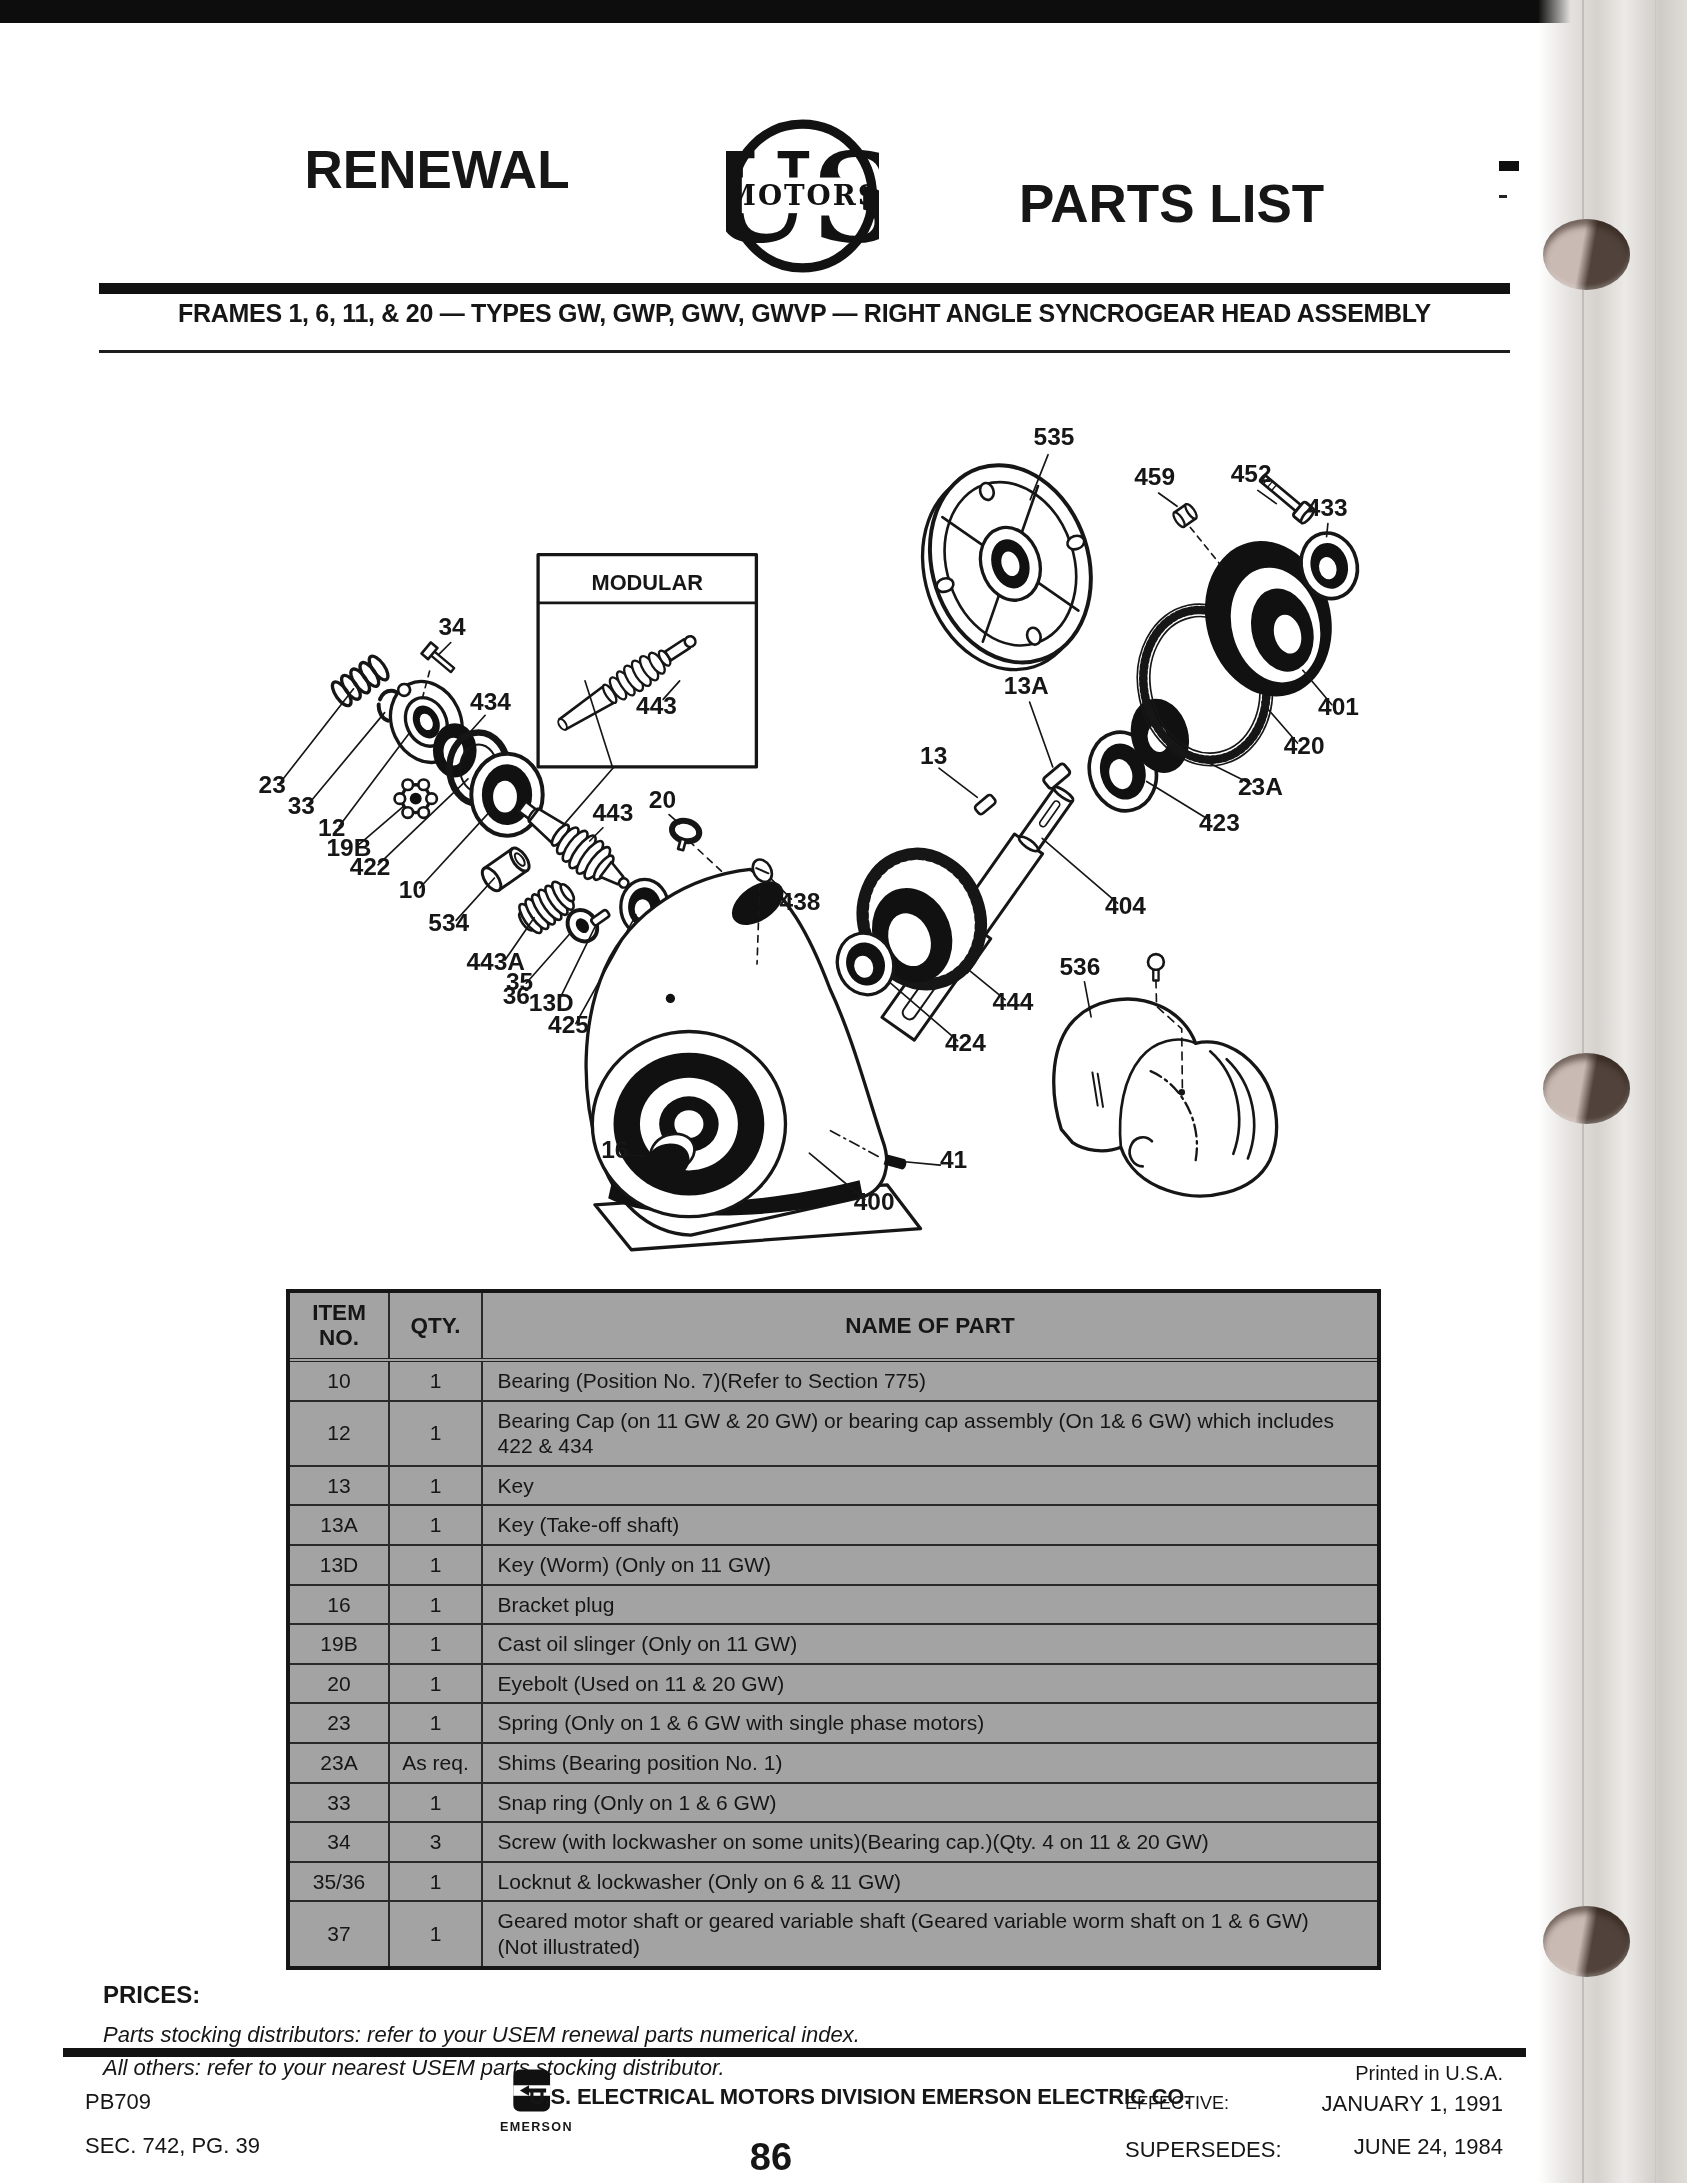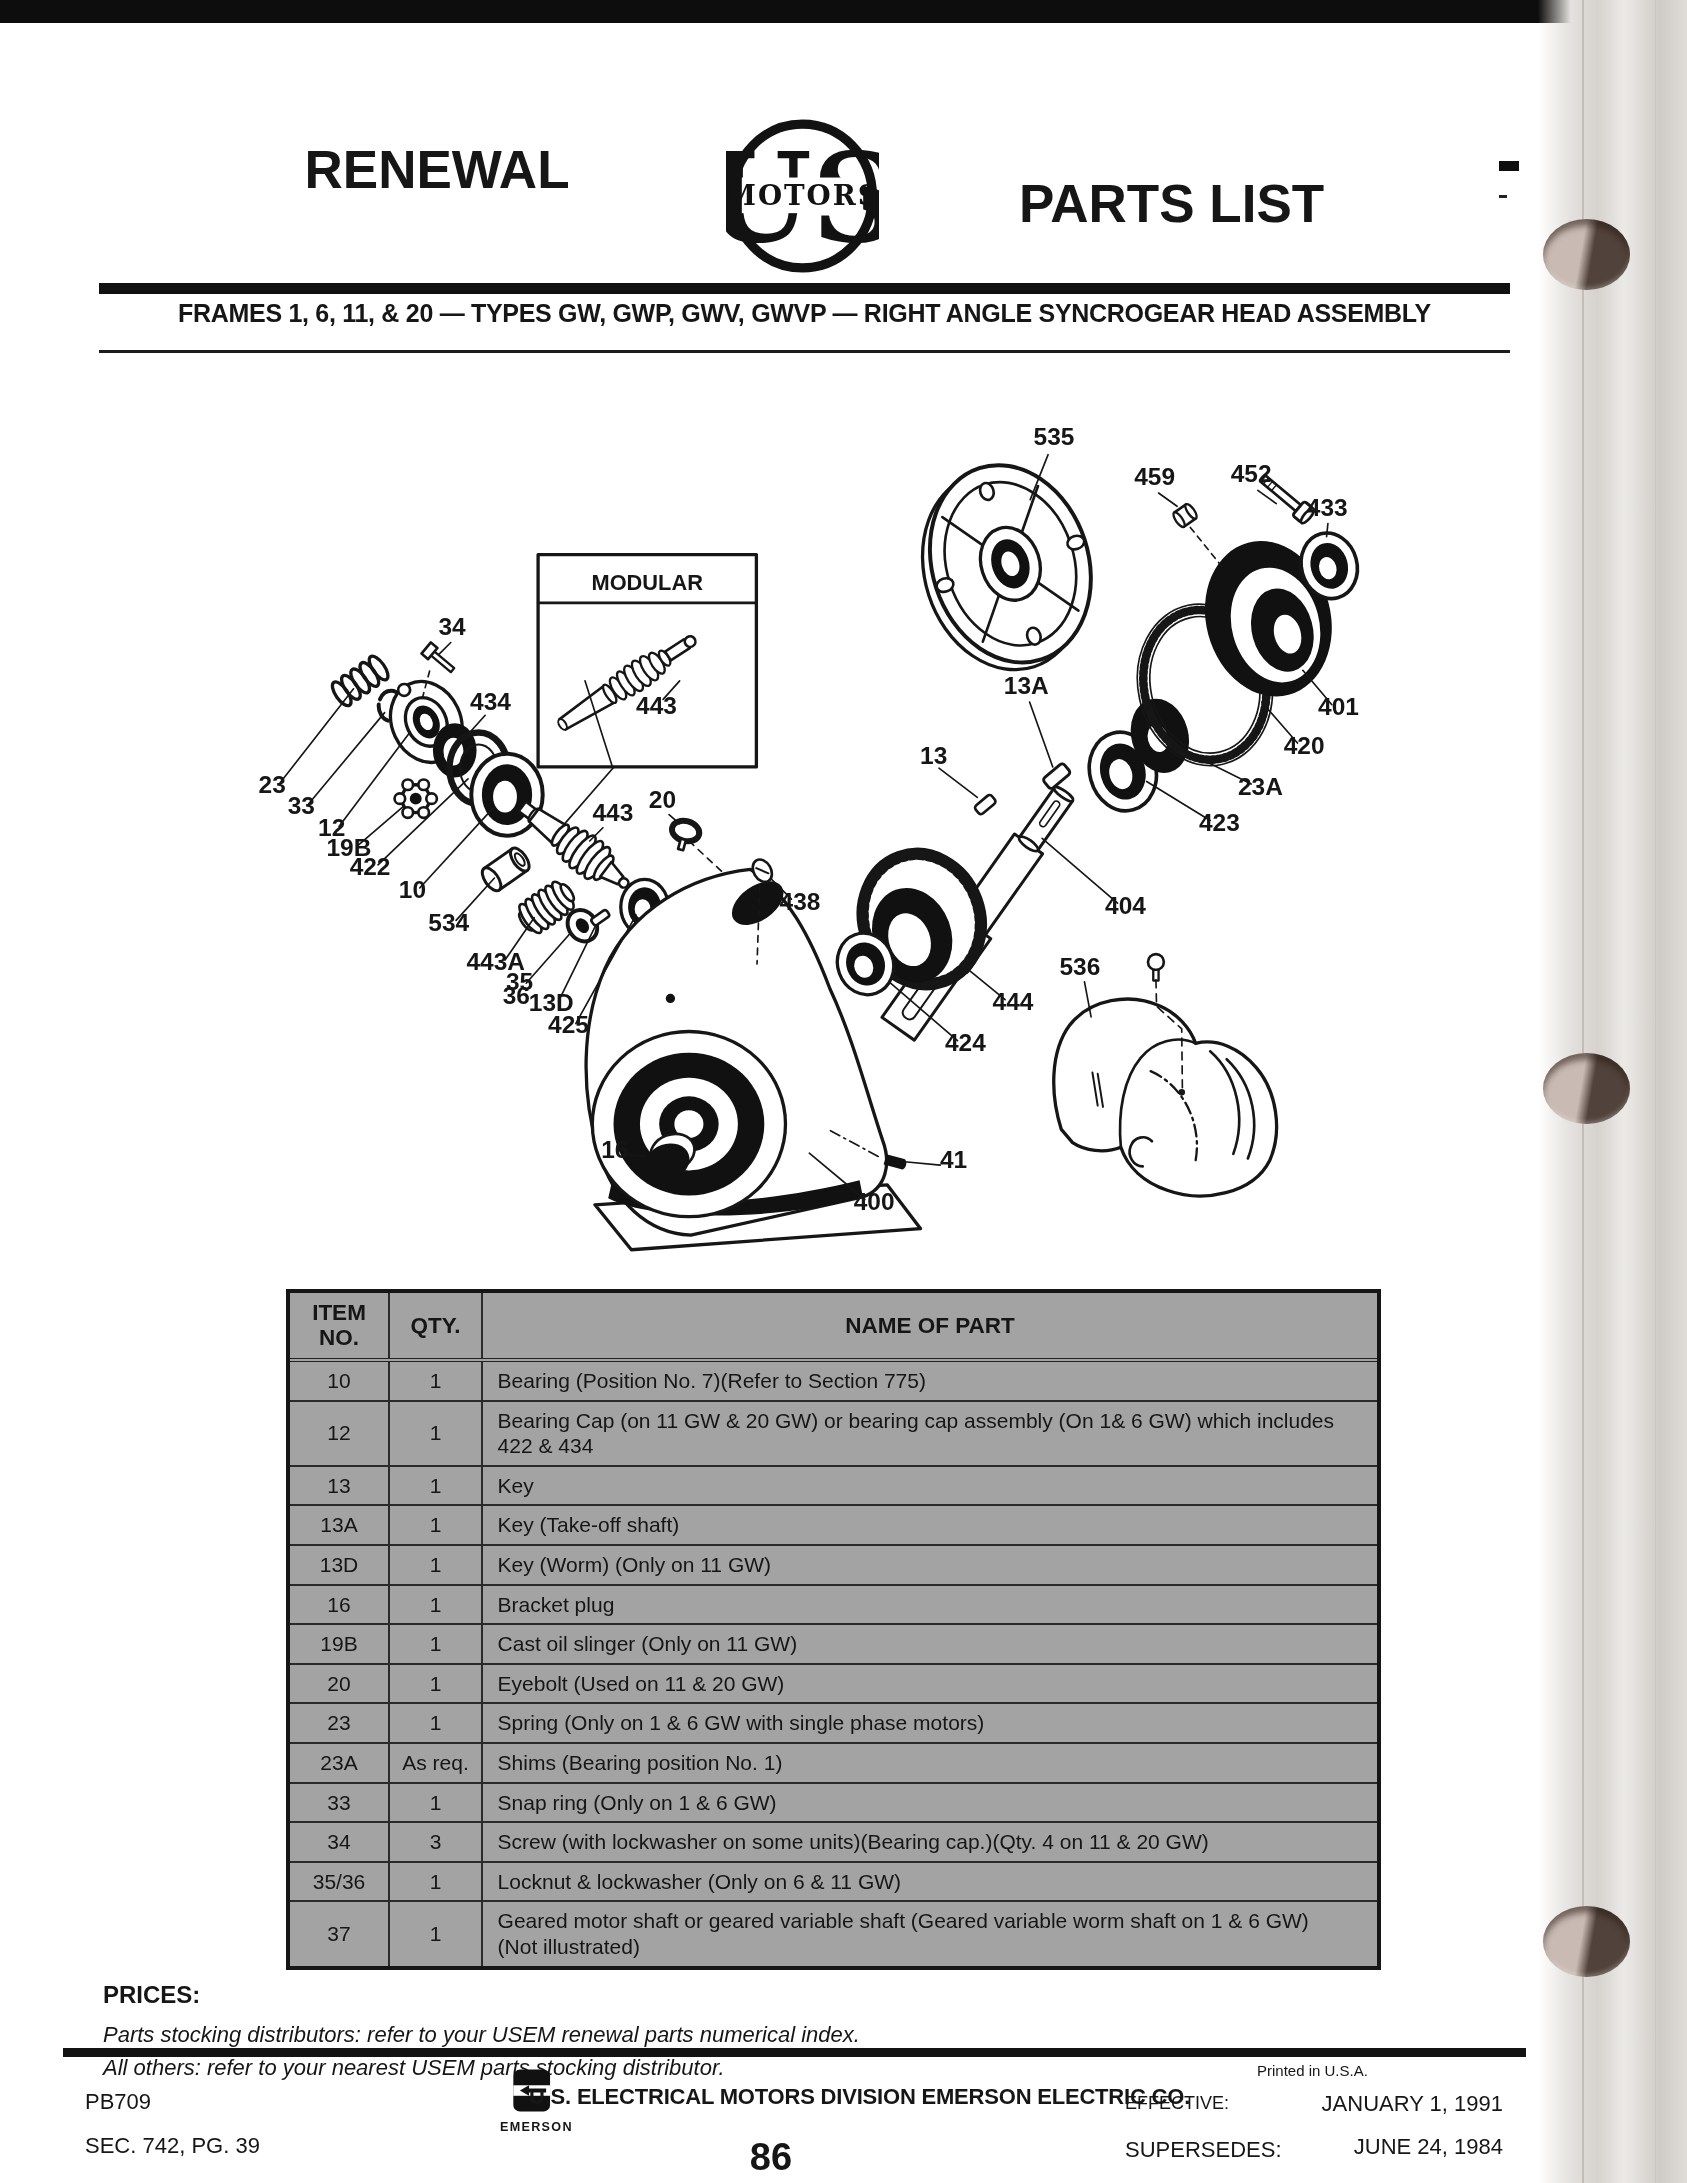--- a/index.html
+++ b/index.html
@@ -42,21 +42,21 @@
   table.parts td.c-item,table.parts td.c-qty{text-align:center;}
   table.parts th:nth-child(1),table.parts th:nth-child(2){border-right:2px solid #2a2a2a;}
   table.parts td.c-item,table.parts td.c-qty{border-right:2px solid #2a2a2a;}
   table.parts td.c-name{padding-left:14.6px;white-space:pre-line;}
   
   .prices{left:103px;top:1953px;width:926px;margin-top:28px;}
   .prices .ph{font-size:24px;font-weight:700;margin-bottom:9.3px;}
   .prices .pl{font-size:22px;line-height:1.5;font-style:italic;}
   .rule-bottom{left:63px;top:2048px;width:1463px;height:9.3px;background:#131313;}
   
-  .printed{left:1257px;top:2062px;width:246px;text-align:left;font-size:15px;}
+  .printed{left:1257px;top:2062px;width:246px;text-align:right;font-size:20px;}
   .pb{left:85px;top:2089px;font-size:22px;}
   .sec{left:85px;top:2133px;font-size:22px;}
   .emlogo{left:455px;top:2068px;width:66px;text-align:center;margin-left:45px;}
   .emlogo .emtext{font-size:12.6px;font-weight:700;letter-spacing:1.3px;margin-top:1.3px;}
   .company{left:529px;top:2084px;font-size:22px;font-weight:700;letter-spacing:-0.2px;}
   .efflab{left:1125px;top:2093px;font-size:18px;}
   .effval{left:1257px;top:2091px;width:246px;text-align:right;font-size:22px;}
   .suplab{left:1125px;top:2137px;font-size:22px;}
   .supval{left:1257px;top:2134px;width:246px;text-align:right;font-size:22px;}
   .pagenum{left:718px;top:2136px;width:106px;text-align:center;font-size:38px;font-weight:700;}

